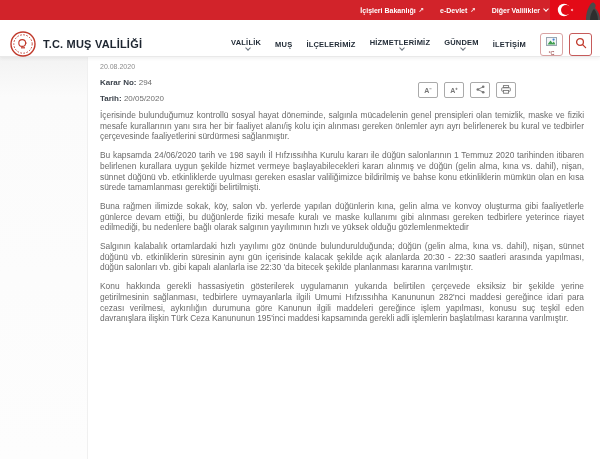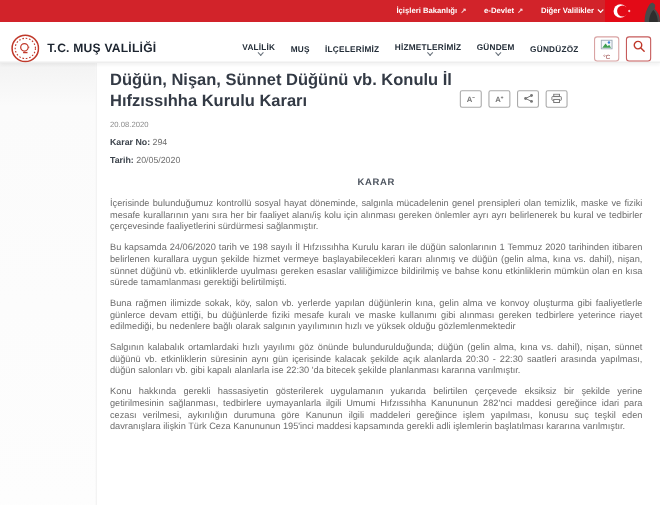--- a/index.html
+++ b/index.html
@@ -113,21 +113,21 @@
     </span>
     <span class="nav-item">
       <span>HİZMETLERİMİZ</span>
       <span class="chev"></span>
     </span>
     <span class="nav-item">
       <span>GÜNDEM</span>
       <span class="chev"></span>
     </span>
     <span class="nav-item">
-      <span>GÜNDÜZÖZ</span>
+      <span>İLETİŞİM</span>
     </span>
   </nav>
 
   <div class="sq-box weather-box">
     <span>
       <svg width="11" height="9" viewBox="0 0 11 9">
         <rect x="0.5" y="0.5" width="10" height="8" fill="#f3f6f9" stroke="#9aa7b2" stroke-width="1"></rect>
         <polygon points="1.5,7.5 4.5,3.5 6.5,6 7.8,4.6 9.5,7.5" fill="#3e9e4f"></polygon>
         <circle cx="7.6" cy="2.6" r="1.1" fill="#3b7fd4"></circle>
       </svg>
@@ -142,21 +142,20 @@
         <line x1="7.6" y1="7.6" x2="10.6" y2="10.6" stroke="#c0392b" stroke-width="1.3" stroke-linecap="round"></line>
       </svg>
     </span>
   </div>
 </header>
 
 <main>
   <div class="left-gutter"></div>
 
   <article>
-    <h1>Düğün, Nişan, Sünnet Düğünü vb. Konulu İl Hıfzıssıhha Kurulu Kararı</h1>
 
     <div class="tools">
       <button class="tool-btn">A⁻</button>
       <button class="tool-btn">A⁺</button>
       <button class="tool-btn">
         <span>
           <svg width="9" height="9" viewBox="0 0 9 9">
             <circle cx="7.2" cy="1.8" r="1.3" fill="#777"></circle>
             <circle cx="1.8" cy="4.5" r="1.3" fill="#777"></circle>
             <circle cx="7.2" cy="7.2" r="1.3" fill="#777"></circle>
@@ -181,21 +180,20 @@
     <div class="meta-line">
       <b>Karar No:</b>
       <span>294</span>
     </div>
     <div class="meta-line">
       <b>Tarih:</b>
       <span>20/05/2020</span>
     </div>
 
 
-    <div class="karar-heading">KARAR</div>
 
     <p class="body-p">İçerisinde bulunduğumuz kontrollü sosyal hayat döneminde, salgınla mücadelenin genel prensipleri olan temizlik, maske ve fiziki mesafe kurallarının yanı sıra her bir faaliyet alanı/iş kolu için alınması gereken önlemler ayrı ayrı belirlenerek bu kural ve tedbirler çerçevesinde faaliyetlerini sürdürmesi sağlanmıştır.</p>
     <p class="body-p">Bu kapsamda 24/06/2020 tarih ve 198 sayılı İl Hıfzıssıhha Kurulu kararı ile düğün salonlarının 1 Temmuz 2020 tarihinden itibaren belirlenen kurallara uygun şekilde hizmet vermeye başlayabilecekleri kararı alınmış ve düğün (gelin alma, kına vs. dahil), nişan, sünnet düğünü vb. etkinliklerde uyulması gereken esaslar valiliğimizce bildirilmiş ve bahse konu etkinliklerin mümkün olan en kısa sürede tamamlanması gerektiği belirtilmişti.</p>
     <p class="body-p">Buna rağmen ilimizde sokak, köy, salon vb. yerlerde yapılan düğünlerin kına, gelin alma ve konvoy oluşturma gibi faaliyetlerle günlerce devam ettiği, bu düğünlerde fiziki mesafe kuralı ve maske kullanımı gibi alınması gereken tedbirlere yeterince riayet edilmediği, bu nedenlere bağlı olarak salgının yayılımının hızlı ve yüksek olduğu gözlemlenmektedir</p>
     <p class="body-p">Salgının kalabalık ortamlardaki hızlı yayılımı göz önünde bulundurulduğunda; düğün (gelin alma, kına vs. dahil), nişan, sünnet düğünü vb. etkinliklerin süresinin aynı gün içerisinde kalacak şekilde açık alanlarda 20:30 - 22:30 saatleri arasında yapılması, düğün salonları vb. gibi kapalı alanlarla ise 22:30 'da bitecek şekilde planlanması kararına varılmıştır.</p>
     <p class="body-p">Konu hakkında gerekli hassasiyetin gösterilerek uygulamanın yukarıda belirtilen çerçevede eksiksiz bir şekilde yerine getirilmesinin sağlanması, tedbirlere uymayanlarla ilgili Umumi Hıfzıssıhha Kanununun 282'nci maddesi gereğince idari para cezası verilmesi, aykırılığın durumuna göre Kanunun ilgili maddeleri gereğince işlem yapılması, konusu suç teşkil eden davranışlara ilişkin Türk Ceza Kanununun 195'inci maddesi kapsamında gerekli adli işlemlerin başlatılması kararına varılmıştır.</p>
   </article>
 </main>
 
 </body></html>

